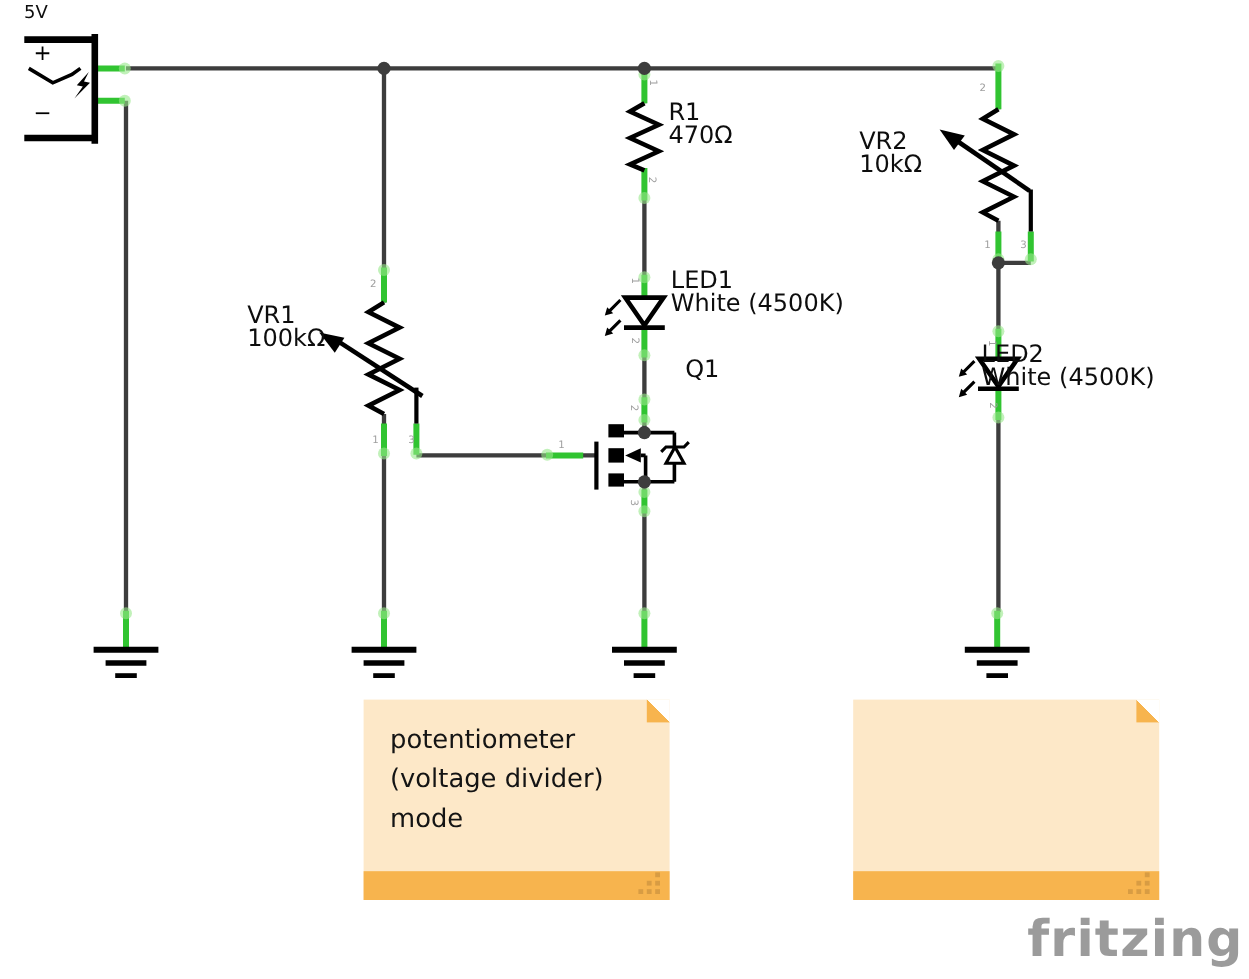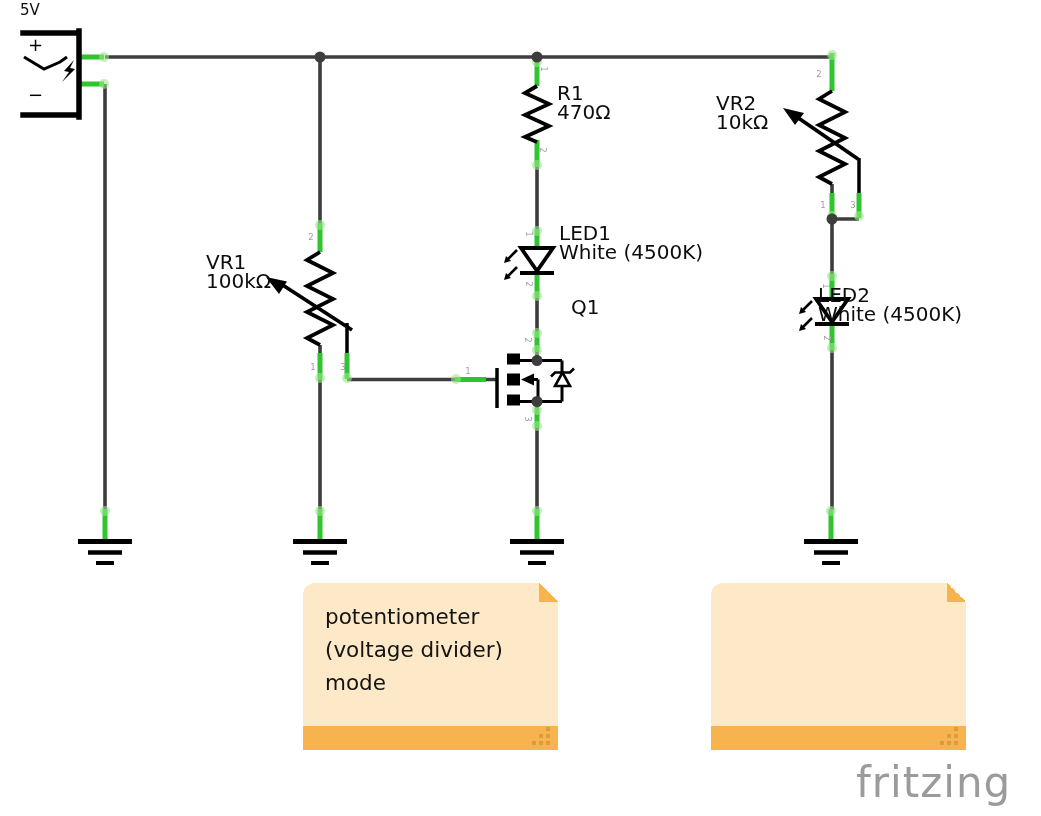--- a/index.html
+++ b/index.html
@@ -17,30 +17,30 @@
   .glow{fill:var(--pin-glow);opacity:.6;}
   .sym{stroke:var(--symbol);fill:none;}
   .symfill{fill:var(--symbol);stroke:none;}
   .hollow{fill:#ffffff;stroke:var(--symbol);}
   .dot{fill:var(--wire);}
   .netlabel{position:absolute;font-size:15px;color:#0d0d0d;white-space:nowrap;}
   .battery-sign{position:absolute;font-size:18px;color:#000;}
   .clabel{position:absolute;font-size:20px;line-height:19px;color:#0d0d0d;white-space:nowrap;}
   .pn{position:absolute;font-size:8.5px;color:var(--pin-number);transform:translate(-50%,-50%);white-space:nowrap;}
   .pn.rot{transform:translate(-50%,-50%) rotate(90deg);}
-  .note{position:absolute;width:255px;height:167px;background:var(--note-fill);border-radius:12px;}
+  .note{position:absolute;width:255px;height:167px;background:var(--note-fill);}
   .note-fold{position:absolute;top:0;right:0;width:19px;height:19px;
     background:linear-gradient(to bottom left, var(--background) 0 50%, var(--note-accent) 50% 100%);}
   .note-bar{position:absolute;left:0;right:0;bottom:0;height:24px;background:var(--note-accent);}
   .note-text{position:absolute;left:22px;top:17px;right:14px;font-size:21.5px;line-height:33px;
     color:#141414;white-space:pre-line;}
   .note-grip{position:absolute;right:22px;bottom:19px;width:4px;height:4px;background:transparent;
     box-shadow:14px 0 0 var(--note-grip),7px 7px 0 var(--note-grip),14px 7px 0 var(--note-grip),
     0 14px 0 var(--note-grip),7px 14px 0 var(--note-grip),14px 14px 0 var(--note-grip);}
-  .watermark{position:absolute;left:856px;top:758px;font-size:42px;font-weight:normal;
+  .watermark{position:absolute;left:856px;top:758px;font-size:42px;font-weight:bold;
     letter-spacing:1px;color:var(--watermark);}
 </style>
 </head>
 <body>
 
 <div class="canvas">
 
   <svg class="schematic" width="1041" height="816" viewBox="0 0 1041 816">
 
     <g>
@@ -179,21 +179,21 @@
   <span class="battery-sign" style="left:28px;top:84px">−</span>
 
   <div class="clabel" style="left:557px;top:84px">
     <div>R1</div>
     <div>470Ω</div>
   </div>
   <div class="clabel" style="left:206px;top:253px">
     <div>VR1</div>
     <div>100kΩ</div>
   </div>
-  <div class="clabel" style="left:716px;top:94px">
+  <div class="clabel" style="left:716px;top:108px">
     <div>VR2</div>
     <div>10kΩ</div>
   </div>
   <div class="clabel" style="left:559px;top:224px">
     <div>LED1</div>
     <div>White (4500K)</div>
   </div>
   <div class="clabel" style="left:818px;top:286px">
     <div>LED2</div>
     <div>White (4500K)</div>

